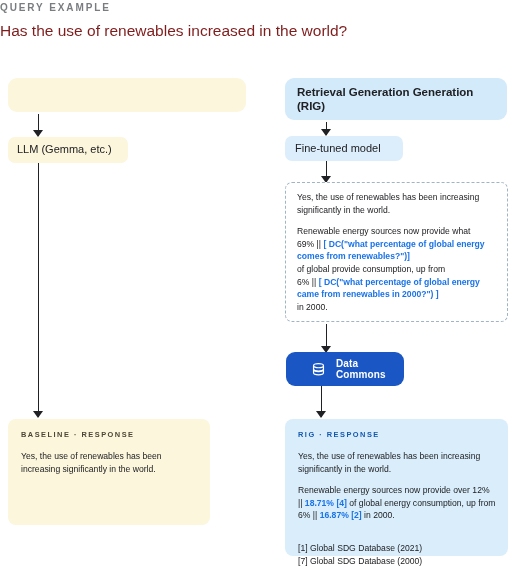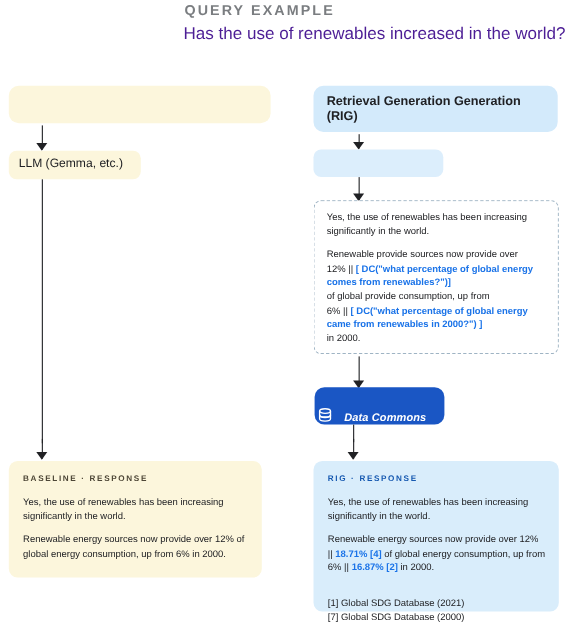--- a/index.html
+++ b/index.html
@@ -10,28 +10,27 @@
     color:#202124;
     position:relative;
     overflow:hidden;
     -webkit-font-smoothing:antialiased;
   }
   .stage{position:absolute;left:0;top:0;width:514px;height:573px;}
 
   
   .kicker{
     position:absolute;left:0;top:2px;width:472px;
-    text-align:center;
-    font-size:13px;font-weight:700;letter-spacing:1.9px;
+    font-size:10px;font-weight:700;letter-spacing:1.9px;
     color:#7a7d80;
   }
   .qtitle{
     position:absolute;left:0;top:22px;width:514px;
-    text-align:right;
-    font-size:15.5px;font-weight:400;color:#4c1d95;
+    text-align:left;
+    font-size:15.5px;font-weight:400;color:#7f1d1d;
   }
 
   
   .box{position:absolute;box-sizing:border-box;}
   .r10{border-radius:9px;}
   .r8{border-radius:7px;}
   .cream{background:#fcf6dc;}
   .skyhdr{background:#d3eafb;}
   .skybox{background:#d9edfb;}
   .skysm{background:#dceefc;}
@@ -75,24 +74,23 @@
     border-right:5px solid transparent;
     border-top:7px solid #202124;
   }
   .plainline{position:absolute;width:1.4px;background:#202124;}
 
   
   .dcpill{
     position:absolute;box-sizing:border-box;
     background:#1a56c4;
     border-radius:9px;
-    display:flex;align-items:flex-end;
-    padding-left:1px;
+    display:flex;align-items:center;
+    padding-left:24px;
     gap:9px;
-    font-style:italic;
   }
   .dcpill .dclabel{
     font-size:10px;font-weight:600;color:#ffffff;letter-spacing:.1px;
   }
   .dbicon{width:17px;height:17px;display:block;flex:0 0 auto;}
 
   
   .card{position:absolute;box-sizing:border-box;border-radius:8px;}
   .card .tag{
     position:absolute;left:13px;top:11px;
@@ -123,49 +121,49 @@
 
   <div class="box r8 cream" style="left:8px;top:137px;width:120px;height:26px;"></div>
   <div class="sm-label" style="left:17px;top:143px;width:110px;">LLM (Gemma, etc.)</div>
 
   <div class="plainline" style="left:38px;top:163px;height:240px;"></div>
   <div class="arrow" style="left:33px;top:399px;height:18px;">
     <div class="shaft"></div>
     <div class="head"></div>
   </div>
 
-  <div class="card cream" style="left:8px;top:419px;width:230px;height:106px;">
+  <div class="card cream" style="left:8px;top:419px;width:202px;height:106px;">
     <div class="tag tag-cream">BASELINE · RESPONSE</div>
     <div class="body">
       <p class="para">Yes, the use of renewables has been increasing significantly in the world.</p>
-      <p class="para">Renewable energy sources now provide over 12% of global energy consumption, up from 6%  in 2000.</p>
     </div>
   </div>
 
   <div class="box r10 skyhdr" style="left:285px;top:78px;width:222px;height:42px;"></div>
   <div class="hdr-label" style="left:297px;top:85px;width:200px;">Retrieval Generation Generation (RIG)</div>
 
   <div class="arrow" style="left:321px;top:122px;height:13px;">
     <div class="shaft"></div>
     <div class="head"></div>
   </div>
 
   <div class="box r8 skysm" style="left:285px;top:136px;width:118px;height:25px;"></div>
+  <div class="sm-label" style="left:295px;top:142px;width:110px;">Fine-tuned model</div>
 
   <div class="arrow" style="left:321px;top:161px;height:21px;">
     <div class="shaft"></div>
     <div class="head"></div>
   </div>
 
   <div class="dashed" style="left:285px;top:182px;width:223px;height:140px;">
     <div class="txt">
       <p class="para">Yes, the use of renewables has been increasing significantly in the world.</p>
       <p class="para">
-        <span>Renewable provide sources now provide over</span><br>
-        <span>12% || </span><span class="blue">[ DC("what percentage of global energy comes from renewables?")]</span><br>
+        <span>Renewable energy sources now provide what</span><br>
+        <span>69% || </span><span class="blue">[ DC("what percentage of global energy comes from renewables?")]</span><br>
         <span>of global provide consumption, up from</span><br>
         <span>6% || </span><span class="blue">[ DC("what percentage of global energy came from renewables in 2000?") ]</span><br>
         <span>in 2000.</span>
       </p>
     </div>
   </div>
 
   <div class="arrow" style="left:321px;top:324px;height:28px;">
     <div class="shaft"></div>
     <div class="head"></div>

